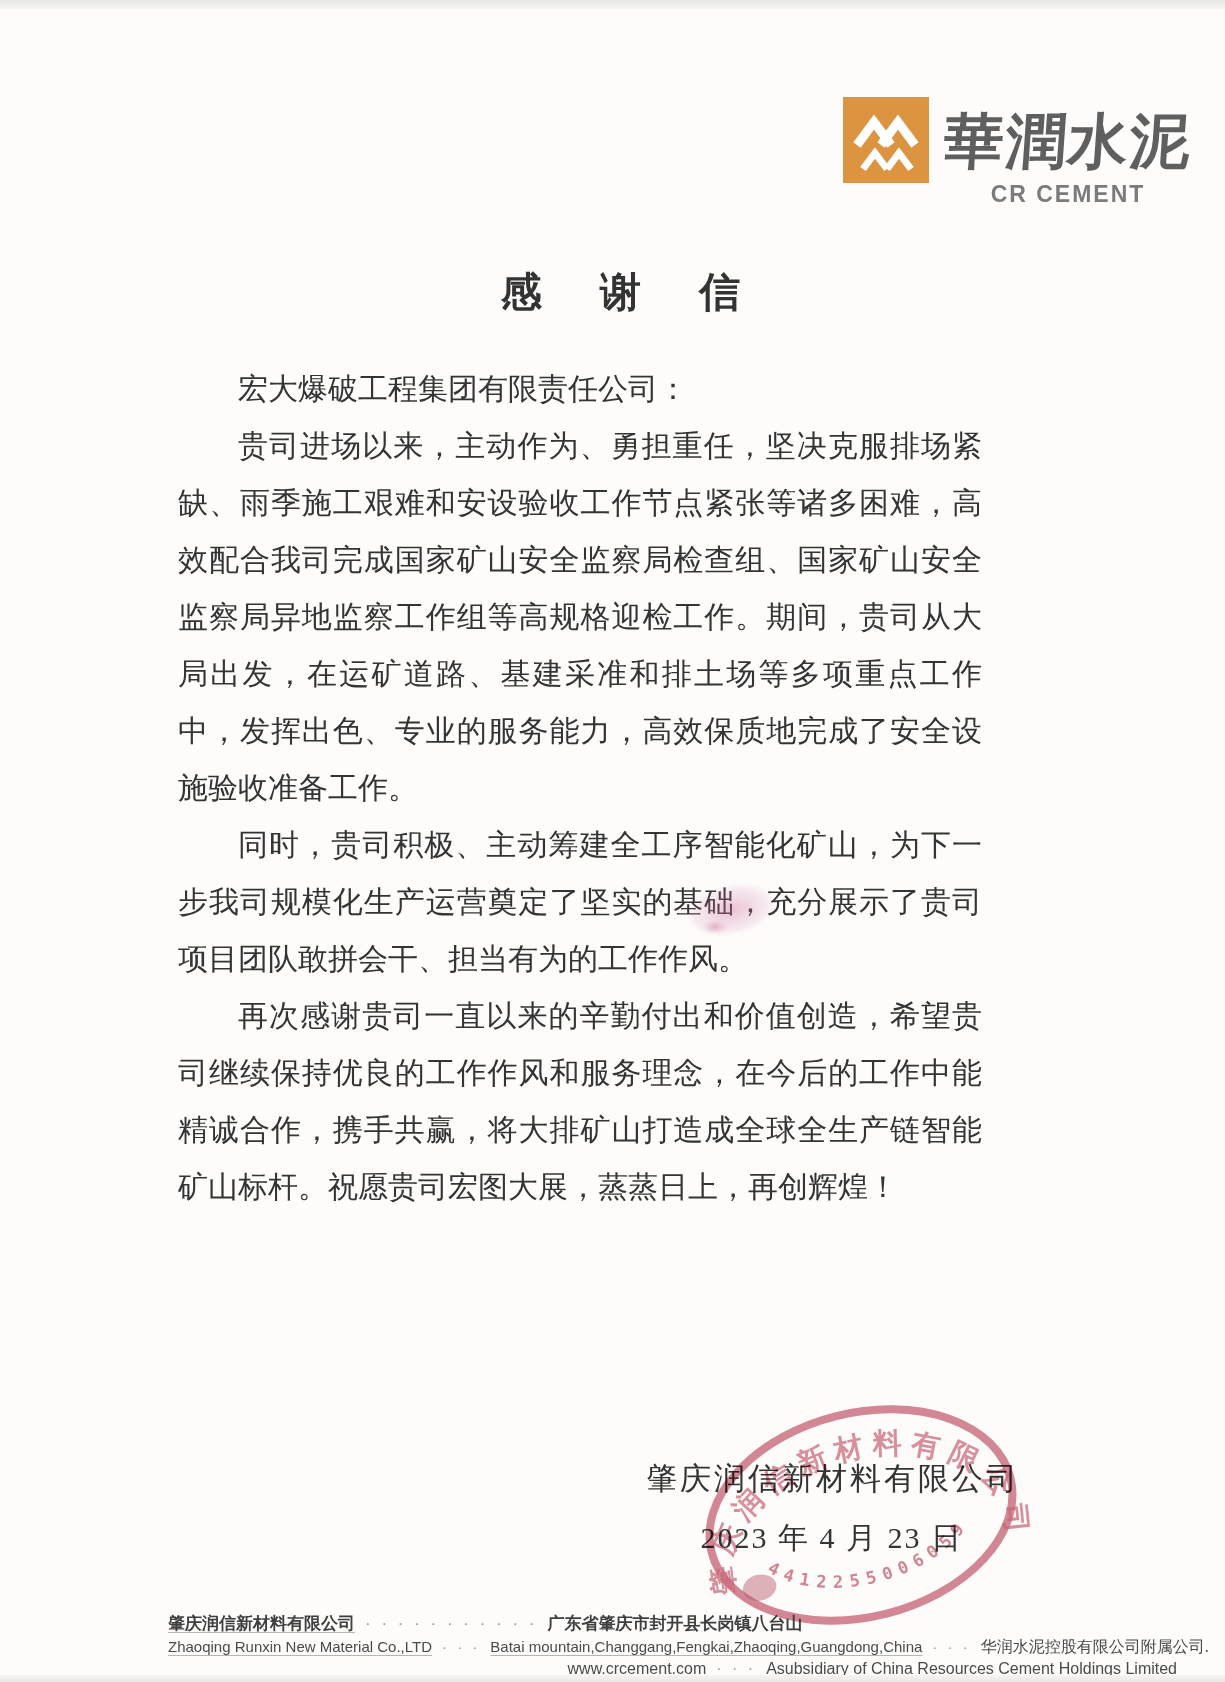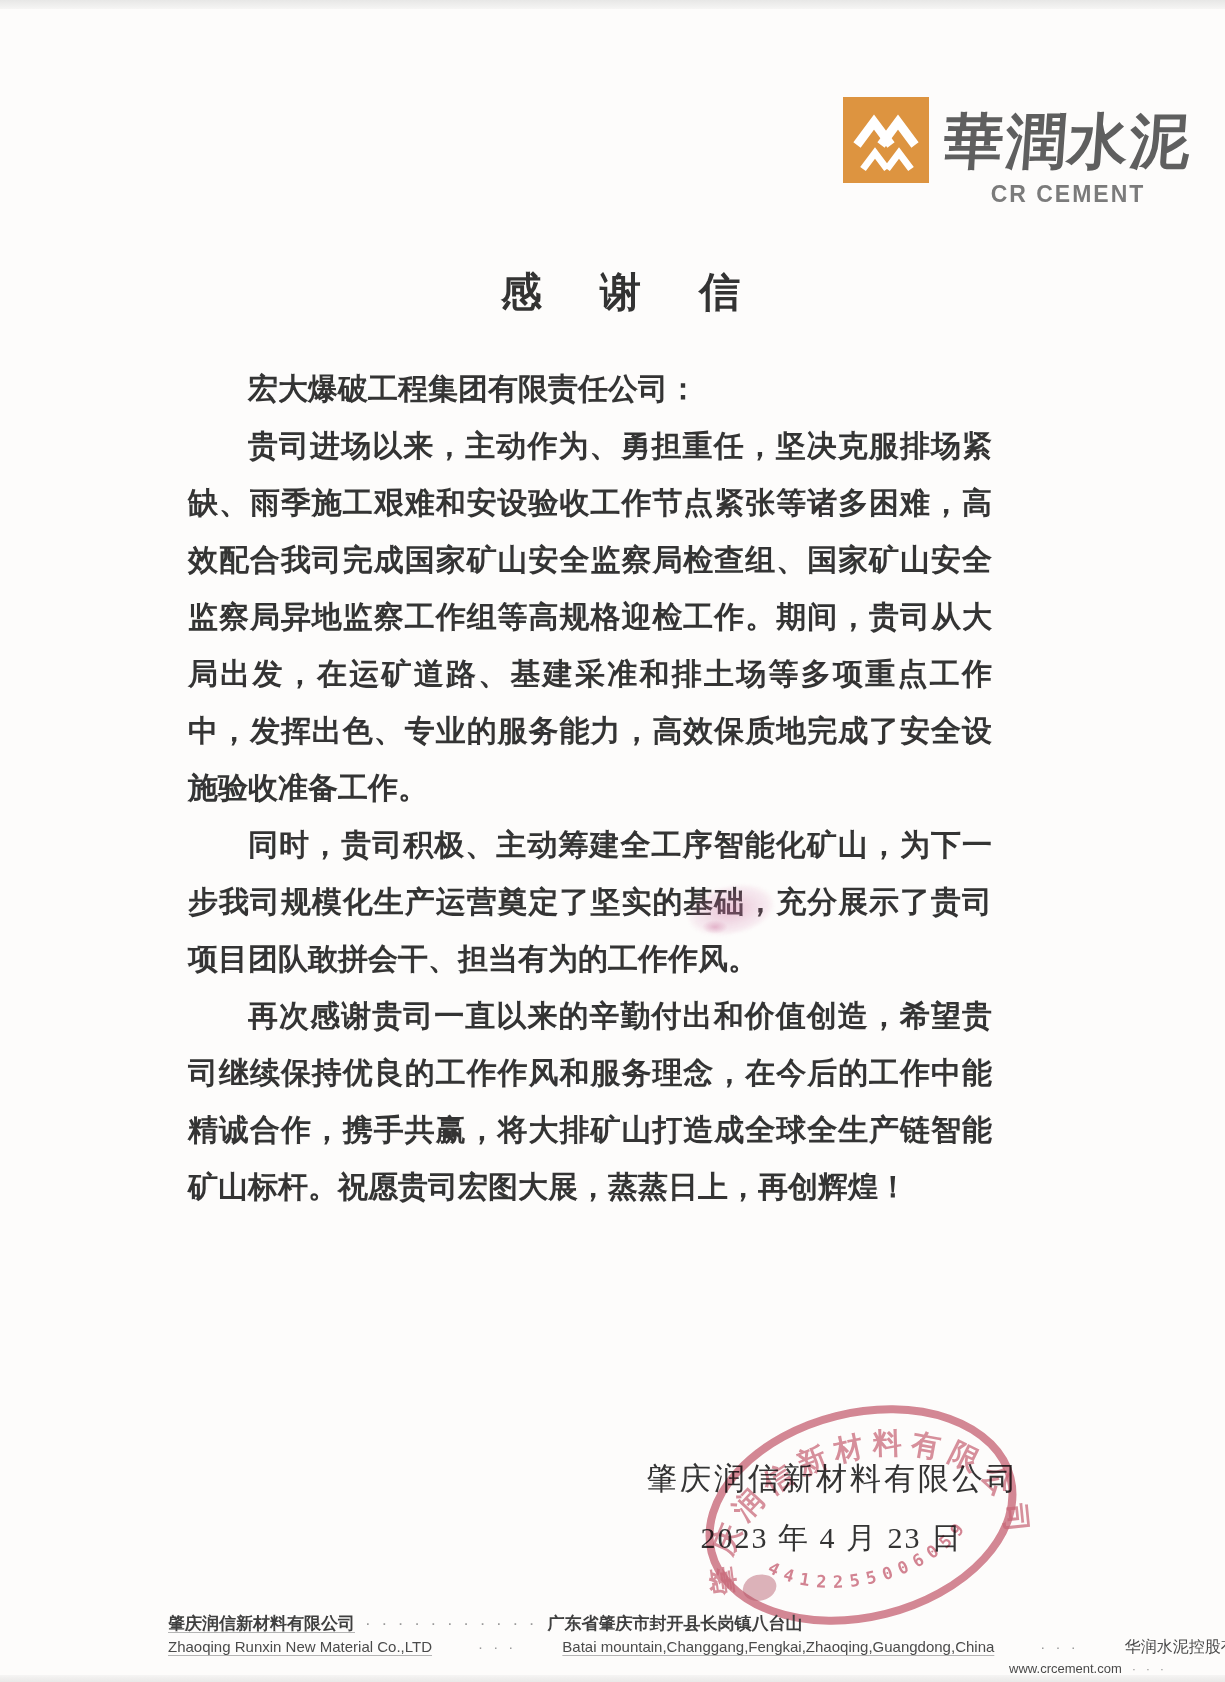--- a/index.html
+++ b/index.html
@@ -46,24 +46,23 @@
   
   .doc-title {
     position: absolute; top: 265px; left: 0; width: 100%;
     text-align: center;
     font-size: 41px; font-weight: bold; color: #333;
     letter-spacing: 24px; text-indent: 24px; padding-left: 16px;
   }
 
   
   .letter-body {
-    position: absolute; top: 360px; left: 188px; width: 804px;
+    position: absolute; top: 360px; left: 178px; width: 804px;
     font-size: 30px; line-height: 57px; color: #343434;
     text-align: justify;
-    font-weight: bold;
   }
   .letter-body p { text-indent: 2em; }
   .salutation { text-indent: 0; }
 
   
   .signature-company {
     position: absolute; top: 1458px; right: 205px;
     font-size: 31px; color: #343434; letter-spacing: 3px;
     white-space: nowrap;
   }
@@ -97,22 +96,22 @@
   }
 
   
   .footer {
     position: absolute; left: 168px; right: 48px; top: 1612px;
     font-family: "Liberation Sans", "DejaVu Sans", sans-serif;
     color: #4c4c4c;
   }
   .footer-line { display: flex; align-items: baseline; white-space: nowrap; }
   .footer-line1 { font-size: 17px; font-weight: bold; color: #3f3f3f; line-height: 24px; }
-  .footer-line2 { font-size: 15px; line-height: 22px; color: #4a4a4a; gap: 36px; }
-  .footer-line3 { font-size: 13px; line-height: 22px; color: #4a4a4a; justify-content: flex-end; }
+  .footer-line2 { font-size: 15px; line-height: 22px; color: #4a4a4a; }
+  .footer-line3 { font-size: 16px; line-height: 22px; color: #4a4a4a; justify-content: flex-end; }
   .footer .dots { color: #9a9a9a; letter-spacing: 3px; margin: 0 10px; font-weight: normal; }
   .footer .u { text-decoration: underline; text-decoration-color: #b5b5b5; text-underline-offset: 3px; }
   .footer .cn2 { font-family: "Liberation Serif", "DejaVu Serif", serif; font-size: 16px; }
 </style>
 </head>
 <body>
 
 <div class="page">
   <div class="scan-top-strip"></div>
 
@@ -171,17 +170,18 @@
     <div class="footer-line footer-line2">
       <span class="u">Zhaoqing Runxin New Material Co.,LTD</span>
       <span class="dots">· · ·</span>
       <span class="u">Batai mountain,Changgang,Fengkai,Zhaoqing,Guangdong,China</span>
       <span class="dots">· · ·</span>
       <span class="cn2">华润水泥控股有限公司附属公司.</span>
     </div>
     <div class="footer-line footer-line3">
       <span class="u">www.crcement.com</span>
       <span class="dots">· · ·</span>
+      <span class="u">Asubsidiary of China Resources Cement Holdings Limited</span>
     </div>
   </div>
 
   <div class="scan-bottom-strip"></div>
 </div>
 
 </body></html>

